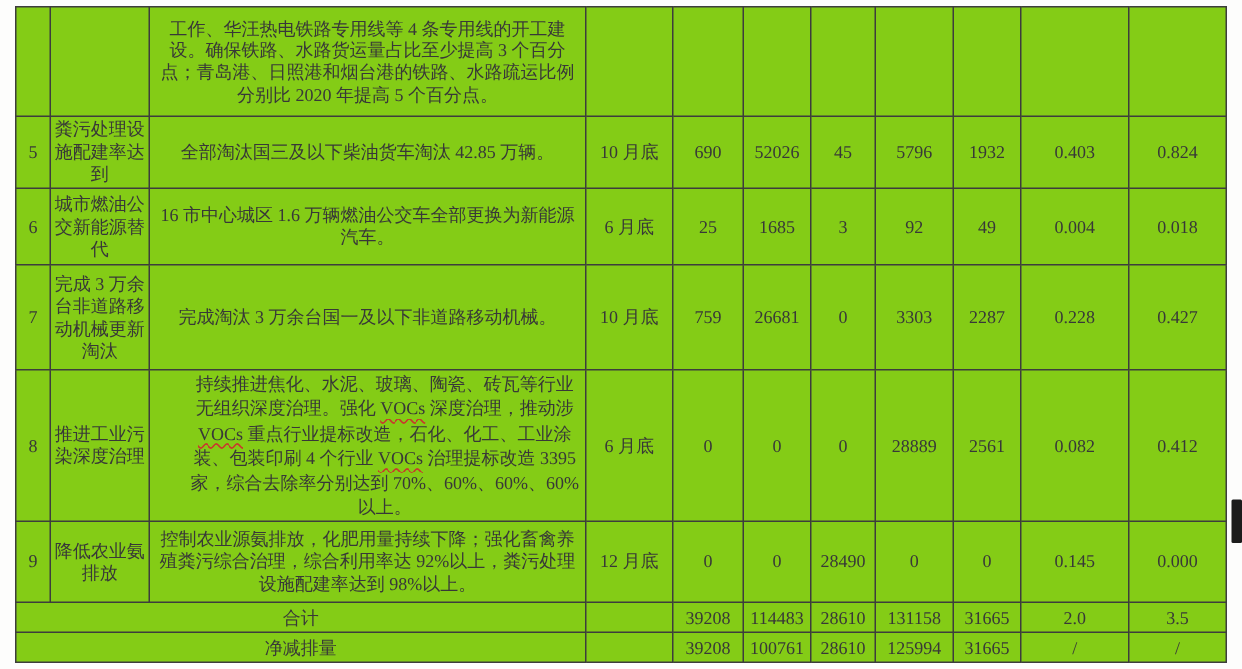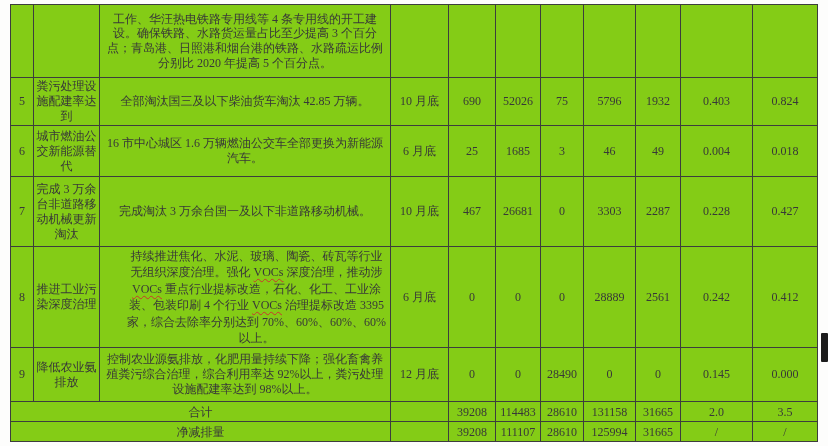--- a/index.html
+++ b/index.html
@@ -85,66 +85,66 @@
         <td class="val"></td>
       </tr>
 
       <tr class="r5">
         <td>5</td>
         <td class="name">粪污处理设施配建率达到</td>
         <td class="desc">全部淘汰国三及以下柴油货车淘汰 42.85 万辆。</td>
         <td>10 月底</td>
         <td class="val">690</td>
         <td class="val">52026</td>
-        <td class="val">75</td>
+        <td class="val">45</td>
         <td class="val">5796</td>
         <td class="val">1932</td>
         <td class="val">0.403</td>
         <td class="val">0.824</td>
       </tr>
 
       <tr class="r6">
         <td>6</td>
         <td class="name">城市燃油公交新能源替代</td>
         <td class="desc">16 市中心城区 1.6 万辆燃油公交车全部更换为新能源汽车。</td>
         <td>6 月底</td>
         <td class="val">25</td>
         <td class="val">1685</td>
         <td class="val">3</td>
-        <td class="val">46</td>
+        <td class="val">92</td>
         <td class="val">49</td>
         <td class="val">0.004</td>
         <td class="val">0.018</td>
       </tr>
 
       <tr class="r7">
         <td>7</td>
         <td class="name">完成 3 万余台非道路移动机械更新淘汰</td>
         <td class="desc">完成淘汰 3 万余台国一及以下非道路移动机械。</td>
         <td>10 月底</td>
-        <td class="val">467</td>
+        <td class="val">759</td>
         <td class="val">26681</td>
         <td class="val">0</td>
         <td class="val">3303</td>
         <td class="val">2287</td>
         <td class="val">0.228</td>
         <td class="val">0.427</td>
       </tr>
 
       <tr class="r8">
         <td>8</td>
         <td class="name">推进工业污染深度治理</td>
         <td class="desc">持续推进焦化、水泥、玻璃、陶瓷、砖瓦等行业无组织深度治理。强化 <span class="vocs">VOCs</span> 深度治理，推动涉 <span class="vocs">VOCs</span> 重点行业提标改造，石化、化工、工业涂装、包装印刷 4 个行业 <span class="vocs">VOCs</span> 治理提标改造 3395 家，综合去除率分别达到 70%、60%、60%、60%以上。</td>
         <td>6 月底</td>
         <td class="val">0</td>
         <td class="val">0</td>
         <td class="val">0</td>
         <td class="val">28889</td>
         <td class="val">2561</td>
-        <td class="val">0.242</td>
+        <td class="val">0.082</td>
         <td class="val">0.412</td>
       </tr>
 
       <tr class="r9">
         <td>9</td>
         <td class="name">降低农业氨排放</td>
         <td class="desc">控制农业源氨排放，化肥用量持续下降；强化畜禽养殖粪污综合治理，综合利用率达 92%以上，粪污处理设施配建率达到 98%以上。</td>
         <td>12 月底</td>
         <td class="val">0</td>
         <td class="val">0</td>
@@ -164,21 +164,21 @@
         <td class="val">131158</td>
         <td class="val">31665</td>
         <td class="val">2.0</td>
         <td class="val">3.5</td>
       </tr>
 
       <tr class="rsum">
         <td colspan="3">净减排量</td>
         <td></td>
         <td class="val">39208</td>
-        <td class="val">111107</td>
+        <td class="val">100761</td>
         <td class="val">28610</td>
         <td class="val">125994</td>
         <td class="val">31665</td>
         <td class="val">/</td>
         <td class="val">/</td>
       </tr>
 
     </tbody>
   </table>
   <div class="artifact"></div>

